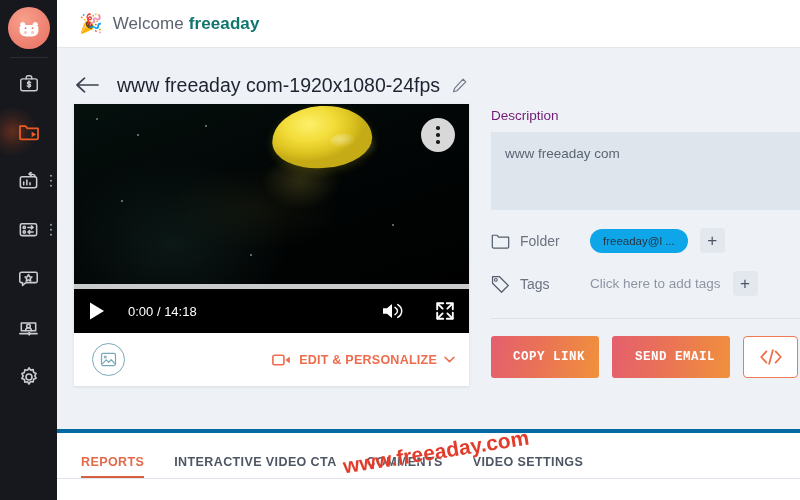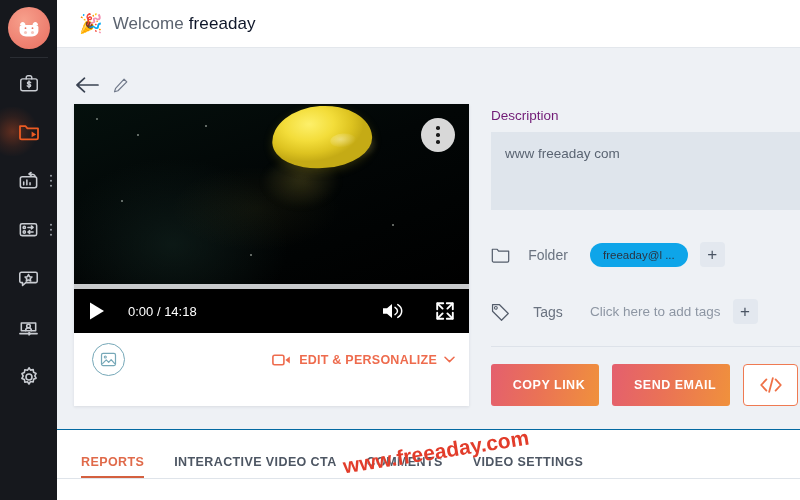--- a/index.html
+++ b/index.html
@@ -54,21 +54,21 @@
   #topbar {
     position: absolute; left: 57px; top: 0;
     width: 743px; height: 48px;
     background: #ffffff;
     display: flex; align-items: center;
     padding-left: 22px;
     border-bottom: 1px solid #e3e7ec;
   }
   #party-icon { font-size: 19px; line-height: 1; margin-right: 10px; }
   #welcome-text { font-size: 17px; color: #5c6470; letter-spacing: .1px; }
-  #welcome-text b { color: #0f172a; font-weight: normal; margin-top: 28px; }
+  #welcome-text b { color: #0f766e; font-weight: bold; margin-top: 28px; }
 
   
   #main {
     position: absolute; left: 57px; top: 48px;
     width: 743px; height: 452px;
     background: #eef1f5;
   }
 
   
   #title-row {
@@ -183,21 +183,21 @@
     flex: 1; padding-left: 22px; padding-top: 4px;
   }
   #desc-label { font-size: 13.5px; color: #701a75; margin-bottom: 9px; }
   #desc-box {
     background: #dfe5ec; height: 78px;
     padding: 12px 0 0 14px;
     margin-right: -22px;
   }
   #desc-value { font-size: 13.5px; color: #5a6472; }
 
-  .meta-row { display: flex; align-items: center; margin-top: 32px; text-align: center; }
+  .meta-row { display: flex; align-items: center; margin-top: 18px; }
   .meta-icon { width: 20px; flex: none; margin-right: 9px; display: flex; align-items: center; }
   .meta-label { font-size: 14px; color: #6a7380; width: 56px; flex: none; }
   #folder-chip {
     background: #0ea5e9; color: #2a3442;
     font-size: 11.5px; border-radius: 13px;
     padding: 6px 13px; margin-left: 14px;
     white-space: nowrap; cursor: pointer;
   }
   .plus-btn {
     width: 25px; height: 25px; border-radius: 4px;
@@ -211,21 +211,21 @@
 
   #divider { height: 1px; background: #dde2e9; margin: 22px -22px 0 0; }
 
   #actions { display: flex; align-items: center; margin-top: 17px; }
   .grad-btn {
     height: 42px;
     background: linear-gradient(100deg, #e45f6e 0%, #ea7256 45%, #f0913c 100%);
     color: #fff; font-size: 12.5px; font-weight: bold; letter-spacing: .5px;
     display: flex; align-items: center; justify-content: center;
     border-radius: 3px; cursor: pointer; border: none;
-    font-family: Liberation Sans, sans-serif;
+    font-family: Liberation Mono, monospace;
     padding-left: 8px;
   }
   #copy-link-btn { width: 108px; }
   #send-email-btn { width: 118px; margin-left: 13px; }
   #embed-btn {
     width: 55px; height: 42px; margin-left: 13px;
     border: 1.5px solid #ef7a52; border-radius: 4px; background: #fff;
     color: #ef7046; font-size: 19px;
     display: flex; align-items: center; justify-content: center; cursor: pointer;
   }
@@ -239,21 +239,21 @@
     text-shadow: 0 1px 1px rgba(255,255,255,.55);
     pointer-events: none; z-index: 5;
     font-family: "Liberation Sans", sans-serif;
   }
 
   
   #tabs-bar {
     position: absolute; left: 0; top: 381px;
     width: 743px; height: 71px;
     background: #fff;
-    border-top: 1px solid #0369a1;
+    border-top: 4px solid #0369a1;
   }
   #tabs {
     display: flex; align-items: flex-end;
     height: 48px; padding-left: 24px;
     position: absolute; bottom: 22px; left: 0;
   }
   .tab {
     font-size: 12.5px; letter-spacing: .4px; font-weight: bold;
     color: #4d5663; padding: 0 0 9px 0; margin-right: 30px;
     cursor: pointer; position: relative;
@@ -359,20 +359,21 @@
   <span id="party-icon">🎉</span>
   <span id="welcome-text"><span>Welcome </span><b>freeaday</b></span>
 </div>
 
 <div id="main">
 
   <div id="title-row">
     <svg id="back-arrow" viewBox="0 0 26 22">
       <path d="M2 11h21M2 11l7.5-6.8M2 11l7.5 6.8" fill="none" stroke="#3a4352" stroke-width="1.7" stroke-linecap="round" stroke-linejoin="round"></path>
     </svg>
+    <span id="video-title">www freeaday com-1920x1080-24fps</span>
     <svg id="edit-pencil" viewBox="0 0 20 20">
       <path d="M14.2 2.6l3.2 3.2L7 16.2 3 17.4l1.2-4L14.2 2.6z" fill="none" stroke="#6e7embed" stroke-width="1.4"></path>
       <path d="M14.2 2.6l3.2 3.2L7 16.2 3 17.4l1.2-4L14.2 2.6z" fill="none" stroke="#70798a" stroke-width="1.4" stroke-linejoin="round"></path>
     </svg>
   </div>
 
   <div id="content">
 
     <div id="video-card">
 

